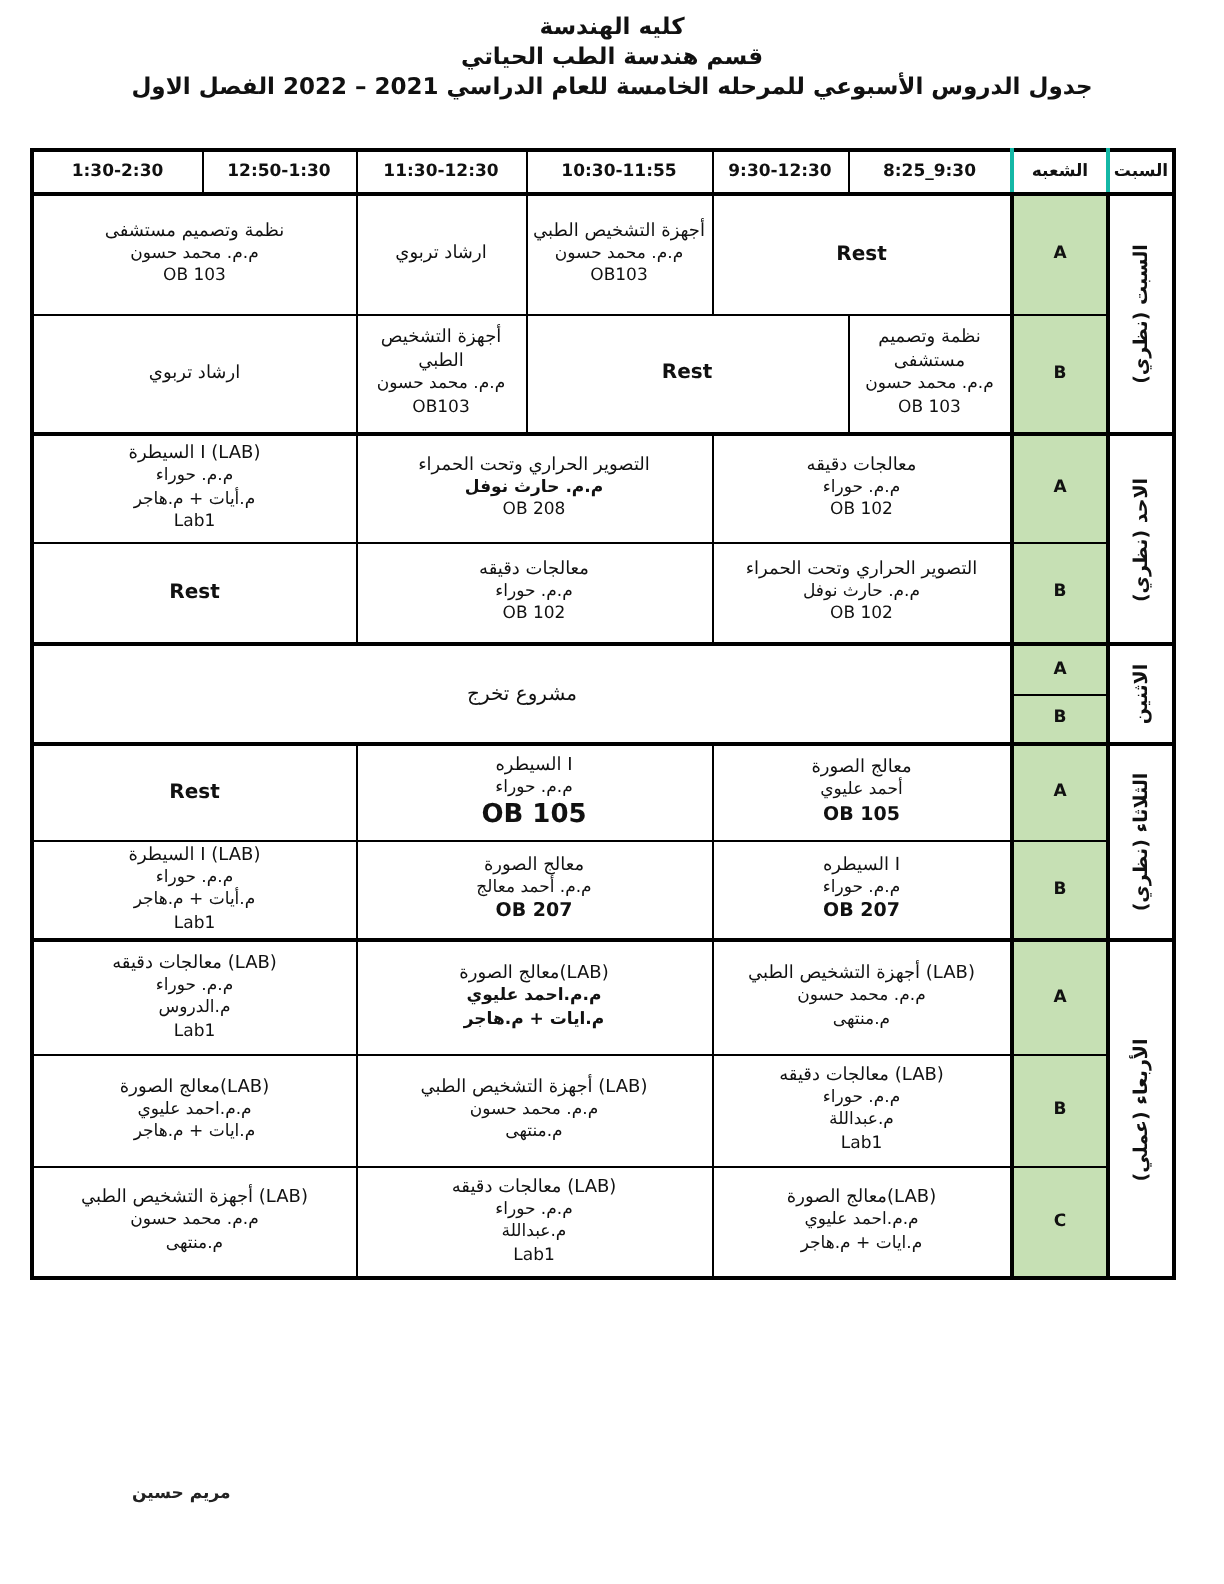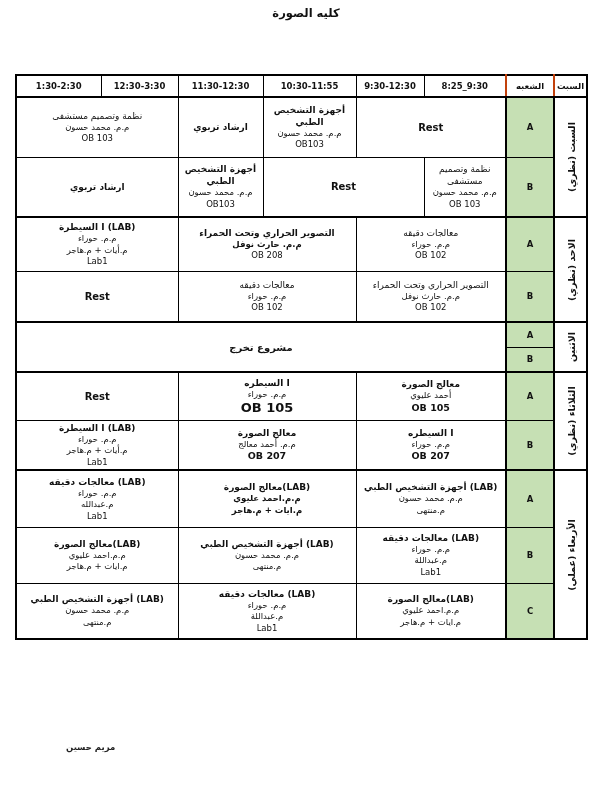--- a/index.html
+++ b/index.html
@@ -54,65 +54,67 @@
     height: 20px;
     direction: ltr;
     border-bottom: 2px solid #000;
   }
   tr.day-start > td { border-top: 2px solid #000; }
   td.day-cell {
     border-left: 2px solid #000;
     position: relative;
     background: #ffffff;
   }
-  th.day-h, th.sec-h { border-left: 2px solid #c2410c; direction: rtl; }
+  th.day-h, th.sec-h { border-left: 2px solid #14b8a6; direction: rtl; }
   .day-label {
     position: absolute;
     top: 50%;
     left: 50%;
     transform: translate(-50%, -50%) rotate(-90deg);
     white-space: nowrap;
     direction: rtl;
     font-weight: bold;
     font-size: 9.5px;
   }
   td.section-cell {
     border-left: 2px solid #000;
     font-size: 8.5px;
     font-weight: bold;
   }
   .cell-content {
     direction: ltr;
     text-align: center;
     padding: 1px 2px;
   }
-  .l-b    { font-size: 9px;   font-weight: bold; line-height: 1.35; }
+  .l-b    { font-size: 9px;   font-weight: normal; line-height: 1.35; }
   .l-n    { font-size: 9px;   line-height: 1.35; }
   .l-s    { font-size: 8.5px; line-height: 1.35; }
   .l-sb   { font-size: 8.5px; font-weight: bold; line-height: 1.35; }
   .l-rb   { font-size: 9.5px; font-weight: bold; line-height: 1.3; }
   .l-rx   { font-size: 13px;  font-weight: bold; line-height: 1.2; }
   .l-rest { font-size: 10px;  font-weight: bold; }
-  .l-proj { font-size: 10px;  font-weight: bold; }
+  .l-proj { font-size: 10px;  font-weight: normal; }
   
   .signature {
     position: absolute;
     left: 66px;
     top: 742px;
     direction: rtl;
     font-size: 8.5px;
     font-weight: bold;
     color: #222;
   }
 </style>
 </head>
 <body>
 
 <div class="titles">
-  <div class="t-line">كليه الصورة</div>
+  <div class="t-line">كليه الهندسة</div>
+  <div class="t-line">قسم هندسة الطب الحياتي</div>
+  <div class="t-line">جدول الدروس الأسبوعي للمرحله الخامسة للعام الدراسي 2021 – 2022 الفصل الاول</div>
 </div>
 
 <table class="schedule" dir="rtl">
   <colgroup>
     <col style="width:33px">
     <col style="width:48px">
     <col style="width:82px">
     <col style="width:68px">
     <col style="width:93px">
     <col style="width:85px">
@@ -120,21 +122,21 @@
     <col style="width:85px">
   </colgroup>
   <thead>
     <tr>
       <th class="day-h">السبت</th>
       <th class="sec-h">الشعبه</th>
       <th>8:25_9:30</th>
       <th>9:30-12:30</th>
       <th>10:30-11:55</th>
       <th>11:30-12:30</th>
-      <th>12:30-3:30</th>
+      <th>12:50-1:30</th>
       <th>1:30-2:30</th>
     </tr>
   </thead>
   <tbody id="schedule-body">
       <tr class="day-start" style="height: 60px;">
         <td class="day-cell" rowspan="2">
           <span class="day-label">السبت (نظري)</span>
         </td>
         <td class="section-cell" style="background: rgb(198, 224, 180);">A</td>
         <td colspan="2">
@@ -319,21 +321,21 @@
           <div class="cell-content">
             <div class="l-b">معالج الصورة(LAB)</div>
             <div class="l-sb">م.م.احمد عليوي</div>
             <div class="l-sb">م.ايات + م.هاجر</div>
           </div>
         </td>
         <td colspan="2">
           <div class="cell-content">
             <div class="l-b">معالجات دقيقه (LAB)</div>
             <div class="l-s">م.م. حوراء</div>
-            <div class="l-s">م.عبدالله</div>
+            <div class="l-s">م.الدروس</div>
             <div class="l-s">Lab1</div>
           </div>
         </td>
       </tr>
       <tr style="height: 56px;">
         <td class="section-cell" style="background: rgb(198, 224, 180);">B</td>
         <td colspan="2">
           <div class="cell-content">
             <div class="l-b">معالجات دقيقه (LAB)</div>
             <div class="l-s">م.م. حوراء</div>

